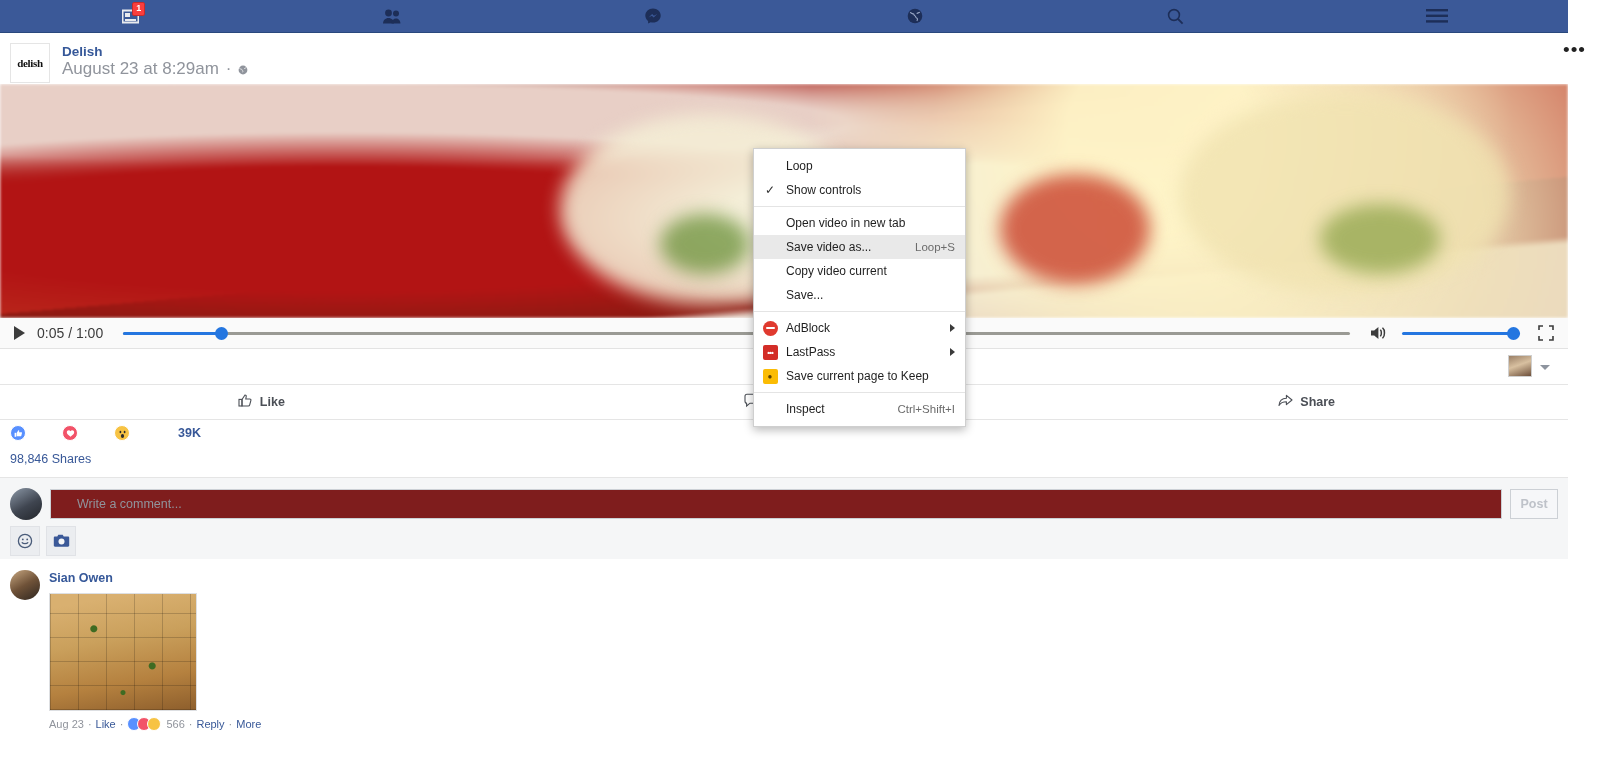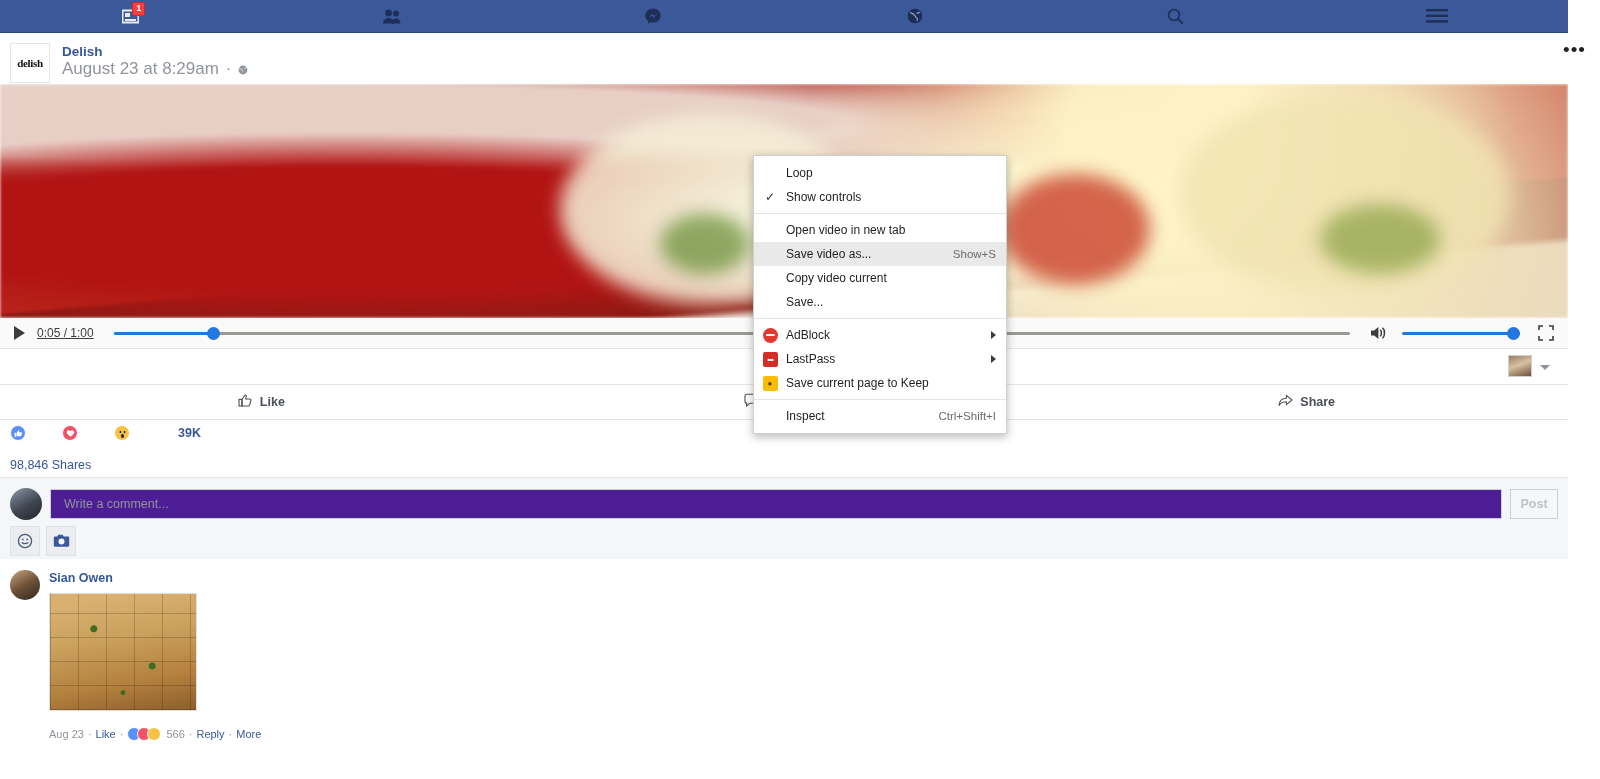--- a/index.html
+++ b/index.html
@@ -63,21 +63,21 @@
   }
   .v-blob { position:absolute; border-radius:50%; filter:blur(9px); }
 
   
   .vcontrols {
     position:absolute; left:0; top:318px; width:1568px; height:31px;
     background:#fafafa; border-bottom:1px solid #e3e3e3;
     display:flex; align-items:center; padding:0 14px;
   }
   .play-btn { width:0; height:0; border-left:11px solid #3c3c3c; border-top:7px solid transparent; border-bottom:7px solid transparent; cursor:pointer; flex:0 0 auto; }
-  .vtime { font-size:12px; color:#3c3c3c; margin-left:12px; flex:0 0 auto; white-space:nowrap;text-decoration:underline; }
+  .vtime { font-size:14px; color:#3c3c3c; margin-left:12px; flex:0 0 auto; white-space:nowrap; }
   .seek { position:relative; height:14px; margin-left:20px; flex:1 1 auto; display:flex; align-items:center; cursor:pointer; }
   .seek-track { position:absolute; left:0; right:0; height:3px; background:#9a9a94; border-radius:2px; }
   .seek-fill { position:absolute; left:0; height:3px; background:#2476e0; border-radius:2px; }
   .seek-knob { position:absolute; width:13px; height:13px; border-radius:50%; background:#2476e0; transform:translateX(-6px); }
   .vol-ico { margin-left:20px; flex:0 0 auto; cursor:pointer; line-height:0; }
   .vol { position:relative; width:118px; height:14px; margin-left:14px; flex:0 0 auto; display:flex; align-items:center; cursor:pointer; }
   .vol-track { position:absolute; left:0; right:0; height:3px; background:#2476e0; border-radius:2px; }
   .vol-knob { position:absolute; right:0; width:13px; height:13px; border-radius:50%; background:#2476e0; }
   .fs-btn { margin-left:18px; flex:0 0 auto; cursor:pointer; line-height:0; }
 
@@ -99,31 +99,31 @@
   .act { flex:1; display:flex; align-items:center; justify-content:center; gap:7px;
     font-size:12.5px; color:#4b4f56; font-weight:bold; cursor:pointer; height:100%; }
 
   
   .reactbar { position:absolute; left:0; top:420px; width:1568px; height:26px; display:flex; align-items:center; padding:0 10px; background:#fff;gap:40px; }
   .rx { width:16px; height:16px; border-radius:50%; display:inline-flex; align-items:center; justify-content:center; margin-right:-4px; border:1.5px solid #fff; position:relative; }
   .rx-like { background:#5890ff; }
   .rx-love { background:#f25268; }
   .rx-wow  { background:#f7c343; }
   .rx-count { font-size:12.5px; font-weight:bold; color:#385898; margin-left:12px; cursor:pointer; }
-  .sharesbar { position:absolute; left:0; top:449px; width:1568px; height:26px; padding:0 10px; background:#fff;margin-top:6px; }
+  .sharesbar { position:absolute; left:0; top:449px; width:1568px; height:26px; padding:0 10px; background:#fff; }
   .shares-txt { font-size:12.5px; color:#385898; cursor:pointer; }
 
   
   .composer { position:absolute; left:0; top:477px; width:1568px; height:82px; background:#f5f6f7; border-top:1px solid #e5e5e5; }
   .cmp-row { position:absolute; left:10px; top:10px; right:10px; display:flex; align-items:center; }
   .cmp-avatar { width:32px;height:32px;border-radius:50%;flex:0 0 32px;
     background:linear-gradient(150deg,#8d99a8,#3f4550 55%,#23262b); }
   .cmp-input {
-    flex:1 1 auto; height:30px; margin-left:8px; background:#4c1d95;
-    border:1px solid #ccd0d5; display:flex; align-items:center; padding:0 13px;
+    flex:1 1 auto; height:30px; margin-left:8px; background:#7f1d1d;
+    border:1px solid #ccd0d5; display:flex; align-items:center; padding:0 26px;
     font-size:12.5px; color:#90949c; cursor:text;
   }
   .cmp-post {
     flex:0 0 48px; height:30px; margin-left:8px; background:#f6f7f9; border:1px solid #ccd0d5;
     display:flex; align-items:center; justify-content:center; font-size:12.5px; color:#bec2c9;
     font-weight:bold; cursor:pointer;
   }
   .cmp-tools { position:absolute; left:10px; top:48px; display:flex; gap:6px; }
   .cmp-tool { width:30px;height:30px;background:#ebedf0;border:1px solid #e0e2e6;
     display:flex;align-items:center;justify-content:center;cursor:pointer; }
@@ -139,28 +139,28 @@
   .cmt-img {
     margin-top:7px; width:148px; height:118px; border:1px solid #dddfe2; cursor:pointer;
     background:
       repeating-linear-gradient(90deg, rgba(0,0,0,.18) 0 1px, rgba(0,0,0,0) 1px 28px),
       repeating-linear-gradient(0deg, rgba(0,0,0,.18) 0 1px, rgba(0,0,0,0) 1px 24px),
       radial-gradient(circle at 30% 30%, #3f6b22 0 3px, rgba(0,0,0,0) 4px),
       radial-gradient(circle at 70% 62%, #3f6b22 0 3px, rgba(0,0,0,0) 4px),
       radial-gradient(circle at 50% 85%, #3f6b22 0 2px, rgba(0,0,0,0) 3px),
       linear-gradient(170deg,#d9b070 0 10%, #caa05c 40%, #b5813f 72%, #8d5e2c 100%);
   }
-  .cmt-foot { margin-top:16px; display:flex; align-items:center; font-size:11px; color:#90949c; padding-bottom:8px; }
+  .cmt-foot { margin-top:6px; display:flex; align-items:center; font-size:11px; color:#90949c; padding-bottom:8px; }
   .cmt-foot a { color:#385898; text-decoration:none; cursor:pointer; }
   .cmt-foot .sep { margin:0 4px; }
   .mini-rx { width:14px;height:14px;border-radius:50%;border:1.2px solid #fff;margin-right:-4px;display:inline-block; }
 
   
   .ctxmenu {
-    position:absolute; left:753px; top:155px; width:254px;
+    position:absolute; left:753px; top:148px; width:213px;
     background:#fff; border:1px solid #cfcfcf;
     box-shadow:0 3px 9px rgba(0,0,0,.28);
     padding:5px 0; z-index:50; font-size:12px; color:#1f1f1f;
   }
   .ctx-item { height:24px; display:flex; align-items:center; padding:0 10px 0 0; cursor:pointer; white-space:nowrap; }
   .ctx-item.sel { background:#e9e9e9; }
   .ctx-check { width:32px; flex:0 0 32px; text-align:center; font-size:12px; color:#333; }
   .ctx-icoslot { width:32px; flex:0 0 32px; display:flex; align-items:center; justify-content:center; }
   .ctx-label { flex:1 1 auto; }
   .ctx-accel { color:#6b6b6b; font-size:11.5px; margin-left:16px; }
@@ -403,21 +403,21 @@
         <div class="ctx-label">Show controls</div>
       </div>
       <div class="ctx-sep"></div>
       <div class="ctx-item">
         <div class="ctx-check"></div>
         <div class="ctx-label">Open video in new tab</div>
       </div>
       <div class="ctx-item sel">
         <div class="ctx-check"></div>
         <div class="ctx-label">Save video as...</div>
-        <div class="ctx-accel">Show+S</div>
+        <div class="ctx-accel">Loop+S</div>
       </div>
       <div class="ctx-item">
         <div class="ctx-check"></div>
         <div class="ctx-label">Copy video current</div>
       </div>
       <div class="ctx-item">
         <div class="ctx-check"></div>
         <div class="ctx-label">Save...</div>
       </div>
       <div class="ctx-sep"></div>

